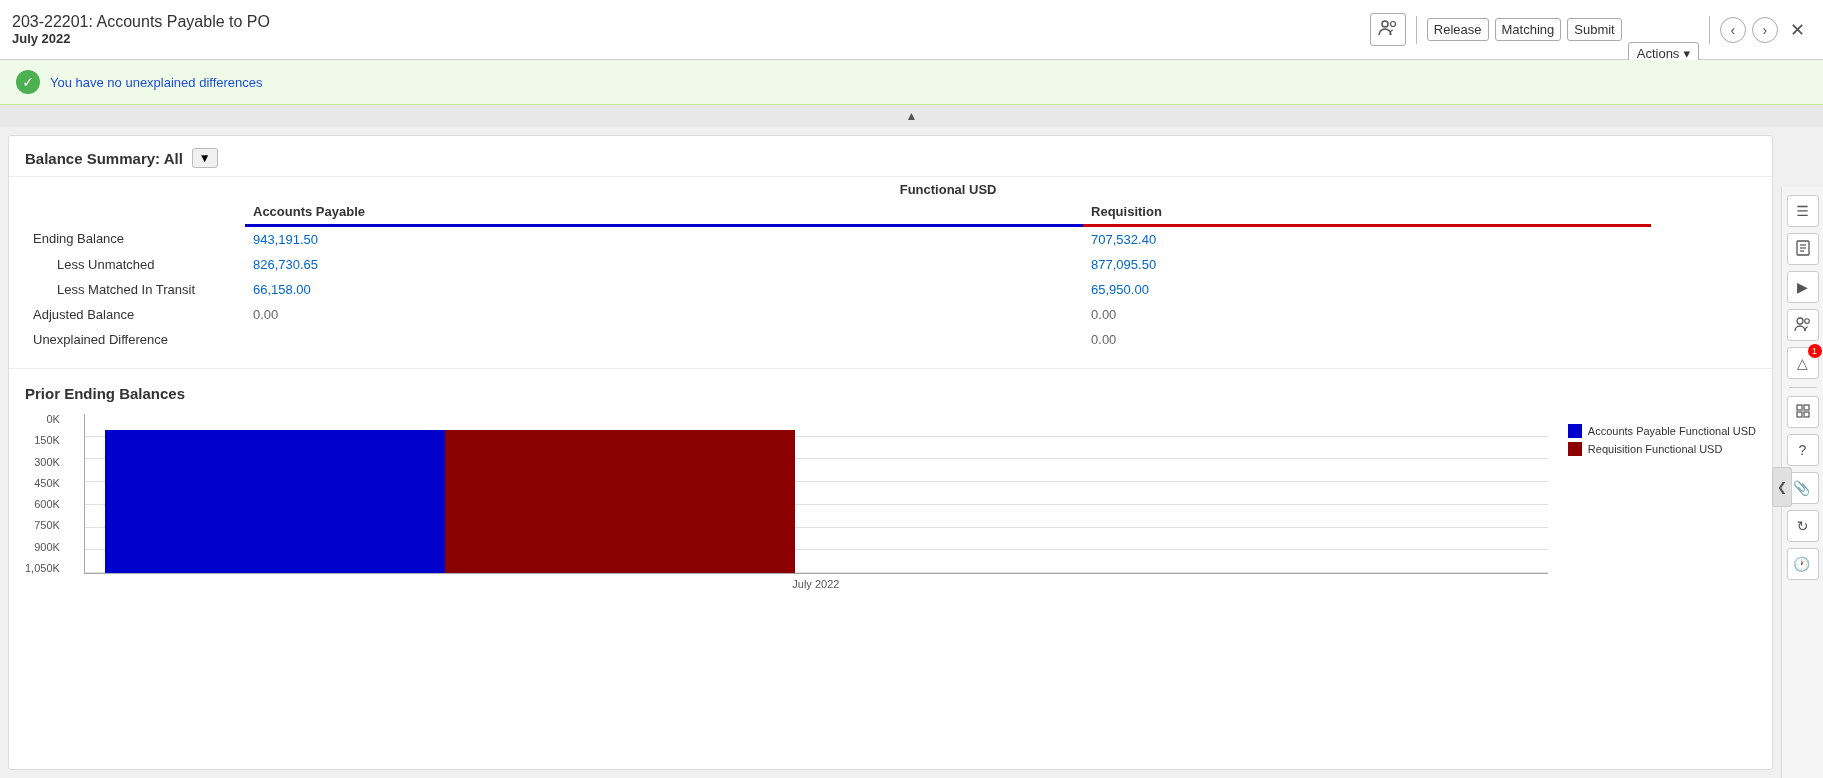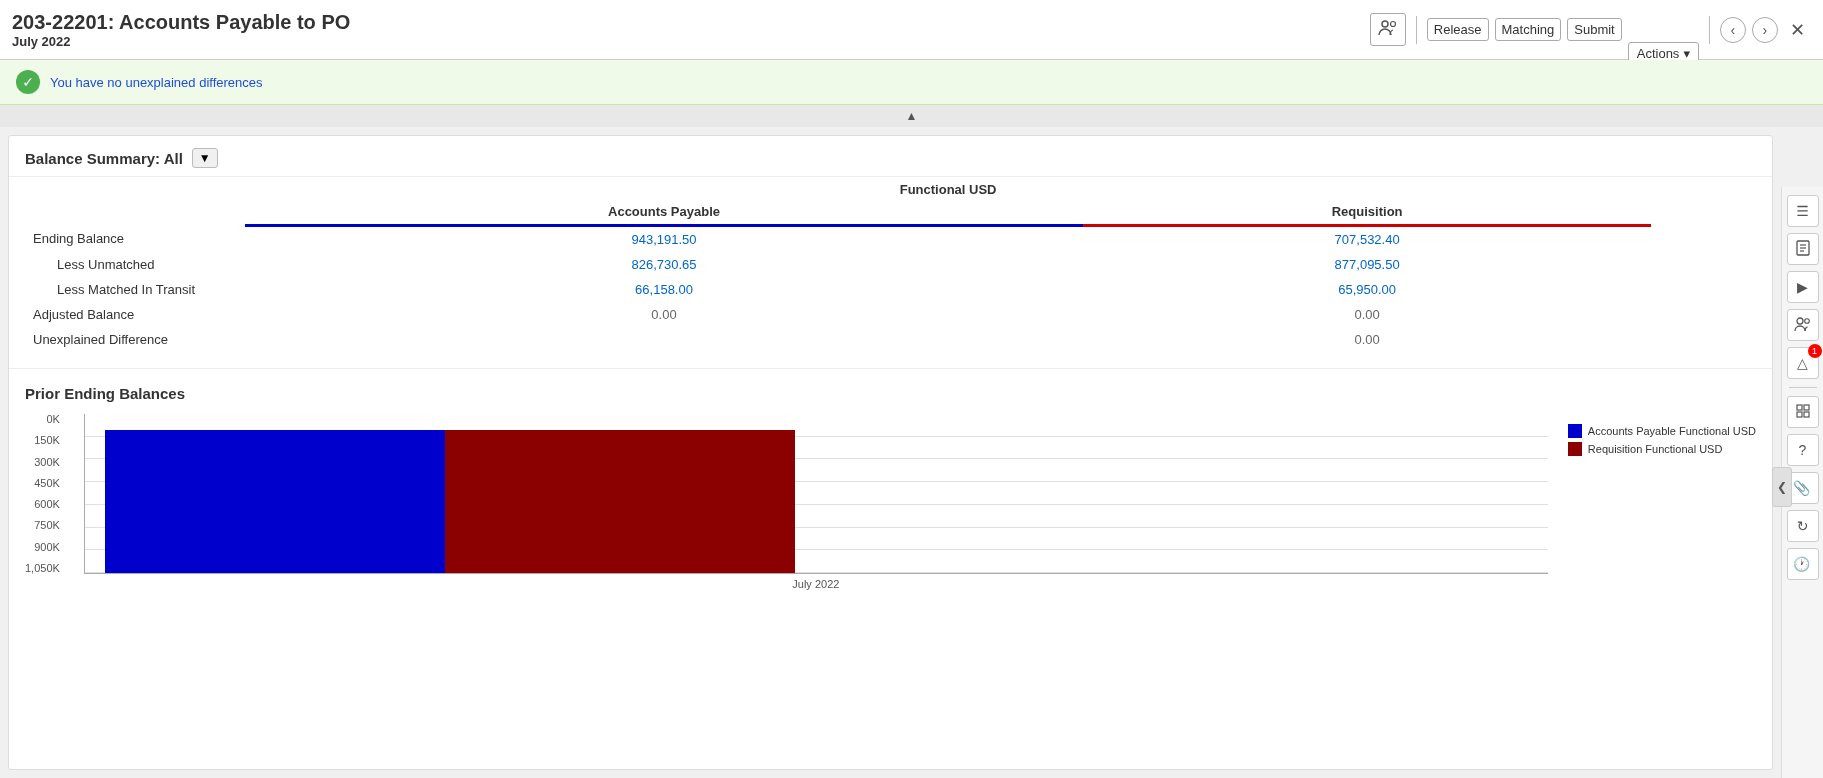--- a/index.html
+++ b/index.html
@@ -9,21 +9,21 @@
     .header {
       background: #fff;
       border-bottom: 1px solid #ccc;
       padding: 6px 12px;
       display: flex;
       align-items: center;
       justify-content: space-between;
       height: 60px;
     }
     .header-title { }
-    .header-title h1 { font-size: 20px; font-weight: bold; color: #333; }
+    .header-title h1 { font-size: 16px; font-weight: normal; color: #333; }
     .header-title h2 { font-size: 13px; font-weight: bold; color: #333; }
     .header-right {
       display: flex;
       align-items: center;
       gap: 6px;
     }
     .header-icon-btn {
       background: none;
       border: 1px solid #aaa;
       border-radius: 3px;
@@ -179,21 +179,21 @@
 
     
     .balance-table {
       width: 100%;
       border-collapse: collapse;
       padding: 0 16px;
     }
     .balance-table-wrapper { padding: 0 16px 16px; }
     .balance-table th, .balance-table td {
       padding: 5px 8px;
-      text-align: center;
+      text-align: left;
       font-size: 13px;
     }
     .balance-table td:first-child, .balance-table th:first-child {
       text-align: left;
     }
 
     .balance-table .subrow td:first-child { padding-left: 24px; }
     .balance-table .link-blue { color: #0066cc; cursor: pointer; text-decoration: none; }
 
     .th-accounts-payable {

